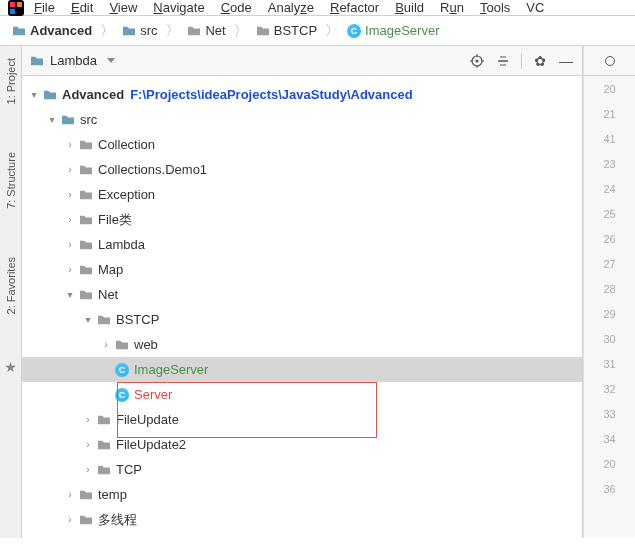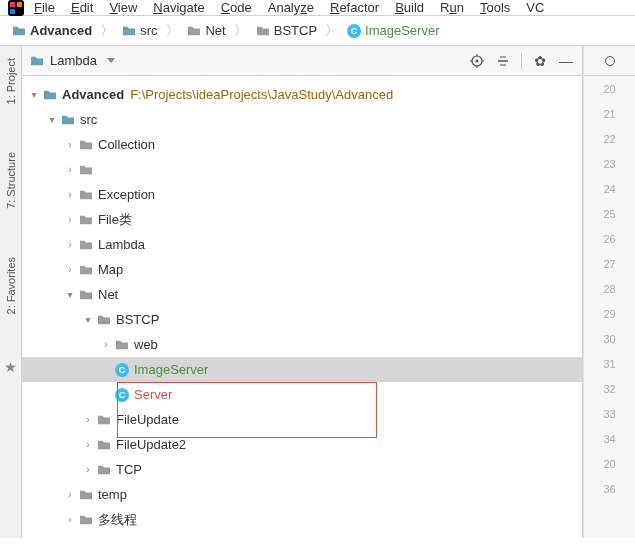--- a/index.html
+++ b/index.html
@@ -26,21 +26,21 @@
   .panel-actions { display: flex; align-items: center; gap: 10px; }
   .action-icon { width: 16px; height: 16px; display: flex; align-items: center; justify-content: center; color: #555; cursor: pointer; font-size: 14px; }
   .tree { flex: 1; overflow: auto; padding: 6px 0; }
   .tree-row { display: flex; align-items: center; height: 25px; padding-left: 4px; cursor: pointer; white-space: nowrap; }
   .tree-row.selected { background: #d6d6d6; }
   .indent { display: inline-block; }
   .expander { width: 16px; text-align: center; color: #888; font-size: 10px; display: inline-block; }
   .node-icon { width: 16px; height: 16px; display: inline-flex; align-items: center; justify-content: center; margin-right: 4px; }
   .node-label { }
   .node-label.bold { font-weight: bold; }
-  .node-path { color: #a16207; margin-left: 6px; }
+  .node-path { color: #1d4ed8; margin-left: 6px; font-weight: bold; }
   .brown-text { color: #ef4444; }
   .highlight-box { position: absolute; border: 1px solid #d9534f; pointer-events: none; }
   .gutter { width: 52px; background: #f7f7f7; border-left: 1px solid #e0e0e0; display: flex; flex-direction: column; }
   .gutter-row { height: 25px; display: flex; align-items: center; justify-content: center; font-size: 11px; color: #aaa; }
   .triangle-down { display: inline-block; width: 0; height: 0; border-left: 4px solid transparent; border-right: 4px solid transparent; border-top: 5px solid #888; margin-left: 4px; }
   .divider { width: 1px; height: 16px; background: #ccc; }
 </style>
 </head>
 <body>
 
@@ -184,20 +184,21 @@
           <span class="node-label">Collection</span>
         </div>
       <div class="tree-row">
           <span class="indent" style="width:36px"></span>
           <span class="expander">›</span>
           <span class="node-icon">
             <svg width="14" height="12" viewBox="0 0 16 14">
               <path d="M1 2h5l2 2h7v8H1z" fill="#9e9e9e"></path>
             </svg>
           </span>
+          <span class="node-label">Collections.Demo1</span>
         </div>
       <div class="tree-row">
           <span class="indent" style="width:36px"></span>
           <span class="expander">›</span>
           <span class="node-icon">
             <svg width="14" height="12" viewBox="0 0 16 14">
               <path d="M1 2h5l2 2h7v8H1z" fill="#9e9e9e"></path>
             </svg>
           </span>
           <span class="node-label">Exception</span>
@@ -330,21 +331,21 @@
         </div>
     </div>
   </div>
 
   <div class="gutter">
     <div style="height:30px;border-bottom:1px solid #d1d1d1;display:flex;align-items:center;justify-content:center">
         <span style="width:10px;height:10px;border:1.5px solid #555;border-radius:50%;"></span>
       </div>
     <div class="gutter-row">20</div>
     <div class="gutter-row">21</div>
-    <div class="gutter-row">22</div>
+    <div class="gutter-row">41</div>
     <div class="gutter-row">23</div>
     <div class="gutter-row">24</div>
     <div class="gutter-row">25</div>
     <div class="gutter-row">26</div>
     <div class="gutter-row">27</div>
     <div class="gutter-row">28</div>
     <div class="gutter-row">29</div>
     <div class="gutter-row">30</div>
     <div class="gutter-row">31</div>
     <div class="gutter-row">32</div>

